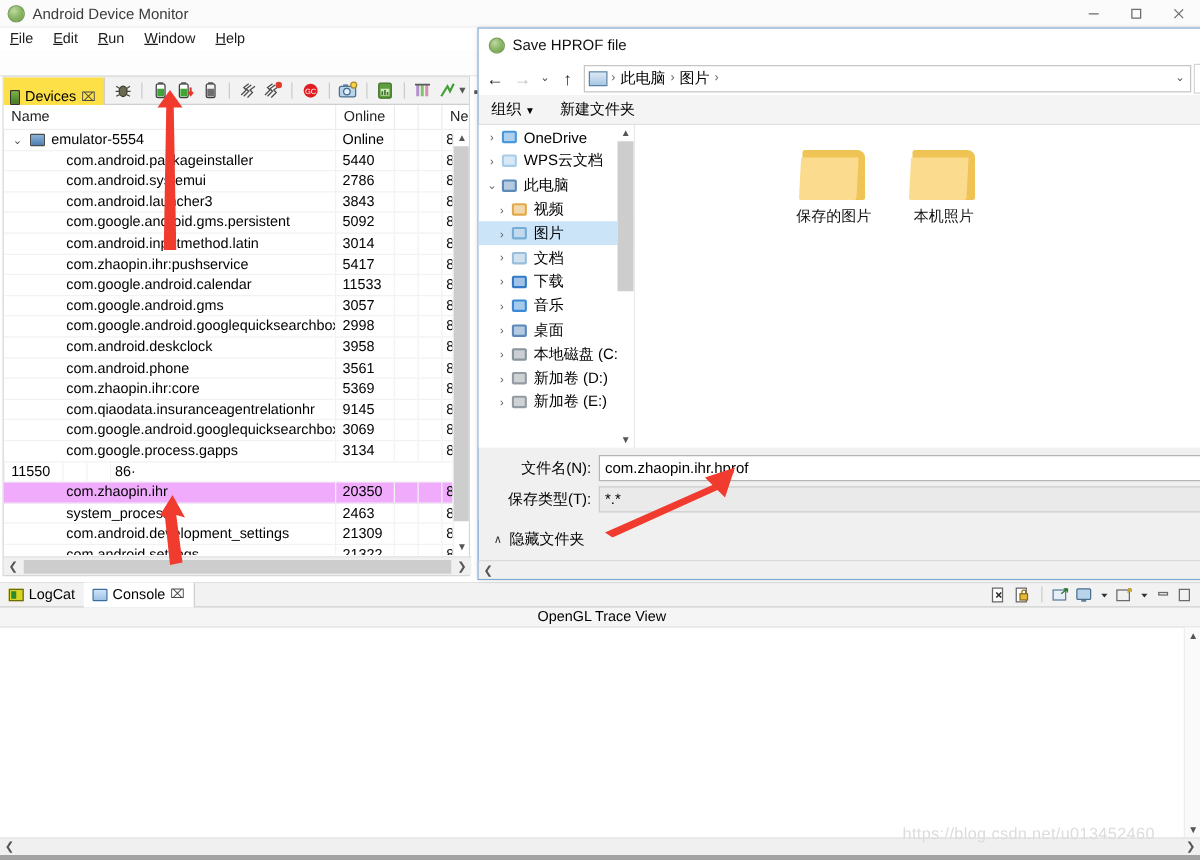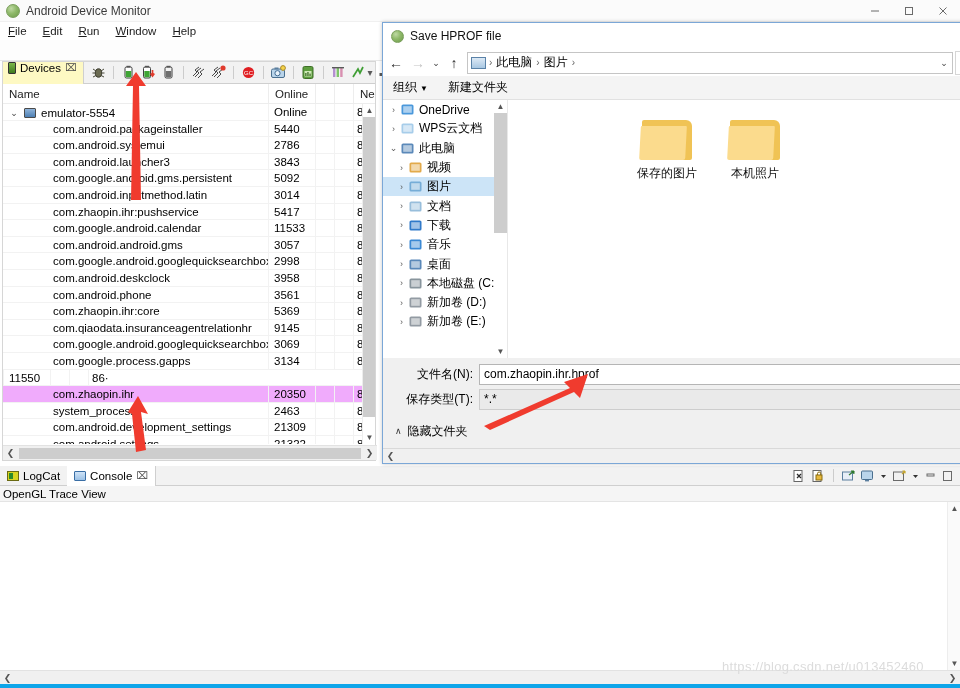--- a/index.html
+++ b/index.html
@@ -47,22 +47,22 @@
   
   .devices-panel {
     position:absolute; left:2px; top:61px; width:374px; height:400px;
     background:#fff; border:1px solid #d6d6d6;
   }
   .dev-tabrow {
     position:relative; height:22px; background:#f2f2f2;
     border-bottom:1px solid #cfcfcf; display:flex; align-items:center;
   }
   .dev-tab {
-    display:flex; align-items:flex-start; gap:4px; height:22px; padding:0 7px 0 5px;
-    background:#fef9c3; border-right:1px solid #cfcfcf;
+    display:flex; align-items:flex-end; gap:4px; height:22px; padding:0 7px 0 5px;
+    background:#fde047; border-right:1px solid #cfcfcf;
     font-size:11.5px;
   }
   .phone-ico { width:8px; height:12px; border:1.2px solid #333; border-radius:1px; background:linear-gradient(#7ab648,#3f7a1e); }
   .tab-close { color:#4a4a4a; font-size:10px; }
   .tb-icons { display:flex; align-items:center; gap:3px; padding-left:6px; }
   .tb-ic { width:17px; height:17px; position:relative; display:inline-block; }
   .tb-sep { width:1px; height:13px; background:#cccccc; margin:0 3px; }
   .view-ctrls { margin-left:auto; display:flex; align-items:center; gap:7px; padding-right:6px; color:#5a5a5a; font-size:10px; }
 
   .dev-headrow {
@@ -91,21 +91,21 @@
 
   .dev-vscroll { position:absolute; right:0; top:0; width:13px; height:340px; background:#fff; border-left:1px solid #ededed;}
   .sb-arrow { width:13px; height:13px; display:flex;align-items:center;justify-content:center;color:#555; font-size:8px;}
   .sb-thumb { position:absolute; left:0; top:13px; width:13px; height:300px; background:#cdcdcd; }
   .dev-hscroll { position:absolute; left:0; bottom:0; width:374px; height:15px; background:#f0f0f0; border-top:1px solid #e2e2e2; display:flex; align-items:center; }
   .hsb-arrow { width:15px;height:15px;display:flex;align-items:center;justify-content:center;color:#555;font-size:9px;}
   .hsb-thumb { height:11px; background:#cdcdcd; flex:1; margin:0 1px;}
 
   
   .bottom-panel {
-    position:absolute; left:0; top:466px; width:960px; height:222px; background:#0ea5e9;
+    position:absolute; left:0; top:466px; width:960px; height:222px; background:#a3a3a3;text-align:center;
   }
   .bp-tabrow { display:flex; align-items:center; height:20px; background:#f2f2f2; border-bottom:1px solid #cfcfcf; }
   .bp-tab { display:flex; align-items:center; gap:4px; height:20px; padding:0 7px; font-size:11.5px; }
   .bp-tab.active { background:#fff; border-right:1px solid #cfcfcf; }
   .logcat-ico { width:12px; height:10px; background:#d8d420; border:1px solid #6a6a13; position:relative;}
   .logcat-ico:after{content:"";position:absolute;left:1px;top:1px;width:4px;height:6px;background:#2b8a2b;}
   .console-ico { width:12px; height:10px; border:1.3px solid #3a6ea5; border-radius:1px; background:linear-gradient(#cfe3f7,#9dc2e6); }
   .bp-tools { margin-left:auto; display:flex; align-items:center; gap:4px; padding-right:6px; }
   .bt-ic { width:15px;height:14px; display:inline-block; position:relative; }
   .bp-subhdr { height:16px; font-size:11.5px; padding-left:3px; line-height:16px; background:#f5f5f5; border-bottom:1px solid #e4e4e4;}
@@ -396,21 +396,21 @@
             <div class="dc c-net">86(</div>
           </div>
           <div class="drow child">
             <div class="dc c-name">com.google.android.calendar</div>
             <div class="dc c-online">11533</div>
             <div class="dc c-a"></div>
             <div class="dc c-b"></div>
             <div class="dc c-net">86(</div>
           </div>
           <div class="drow child">
-            <div class="dc c-name">com.android.android.gms</div>
+            <div class="dc c-name">com.google.android.gms</div>
             <div class="dc c-online">3057</div>
             <div class="dc c-a"></div>
             <div class="dc c-b"></div>
             <div class="dc c-net">86(</div>
           </div>
           <div class="drow child">
             <div class="dc c-name">com.google.android.googlequicksearchbox:ir</div>
             <div class="dc c-online">2998</div>
             <div class="dc c-a"></div>
             <div class="dc c-b"></div>

